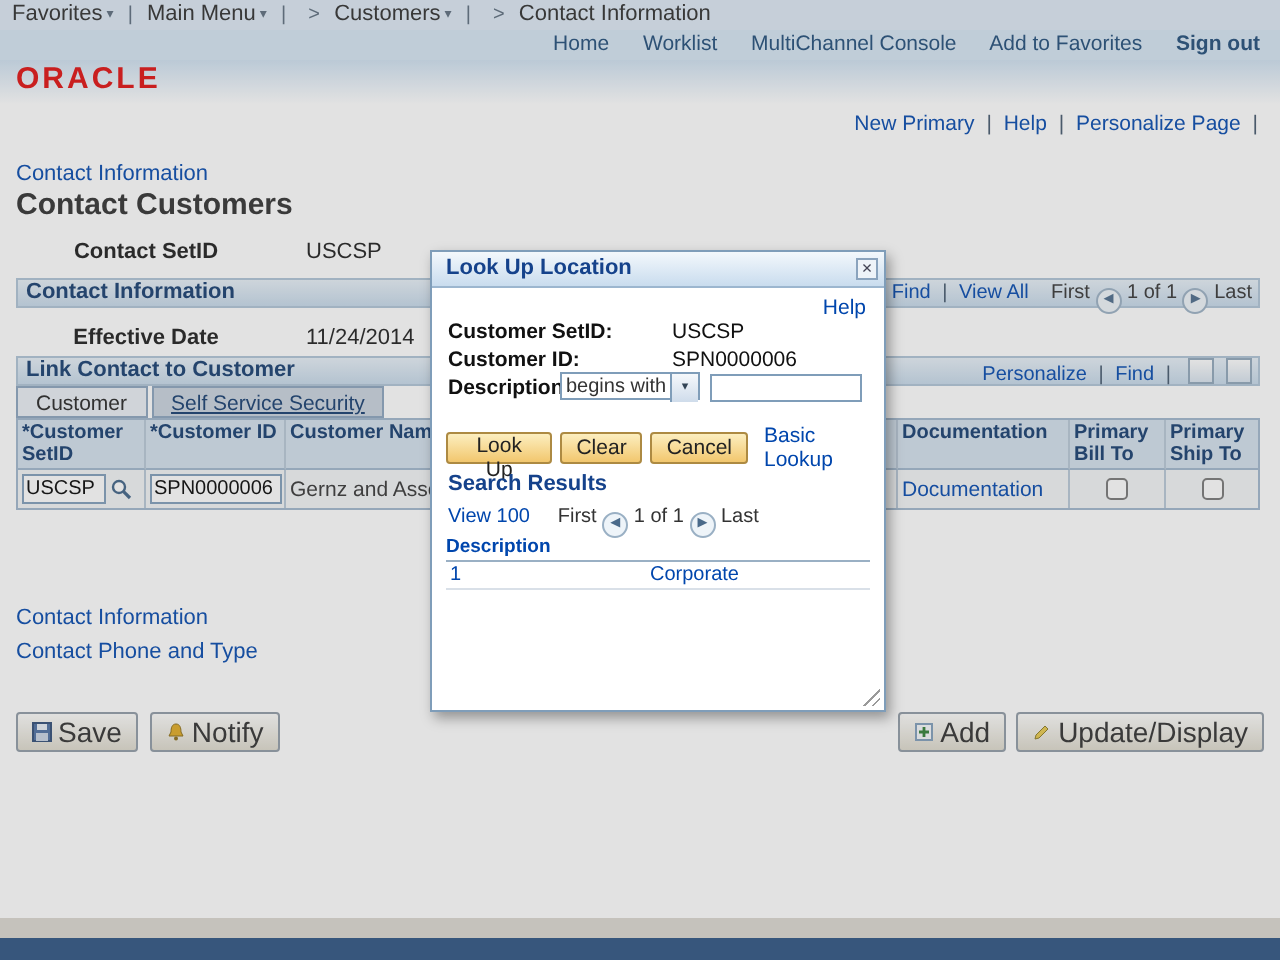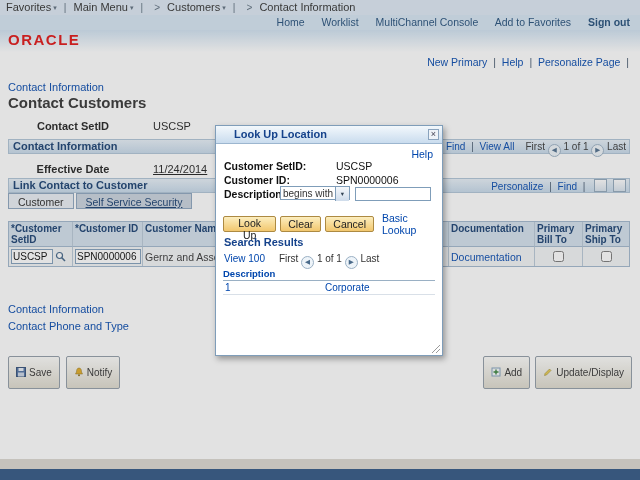--- a/index.html
+++ b/index.html
@@ -39,55 +39,55 @@
             background:linear-gradient(#ffffff,#d8e3ee);vertical-align:-2px;margin-left:3px;cursor:pointer;}
 
   
   .tabs{position:absolute;top:193px;left:8px;display:flex;}
   .tab{height:16px;line-height:16px;padding:0 9px;font-size:10.5px;border:1px solid #8aa3bd;box-sizing:border-box;cursor:pointer;}
   .tab.active{background:#e9eef4;color:#222;}
   .tab.inactive{background:#c9d3de;margin-left:2px;}
   .tab.inactive .tlbl{color:#123a6d;text-decoration:underline;}
 
   
-  .grid{position:absolute;top:221px;left:8px;width:622px;border:1px solid #9fb6cc;box-sizing:border-box;background:#fff;}
+  .grid{position:absolute;top:209px;left:8px;width:622px;border:1px solid #9fb6cc;box-sizing:border-box;background:#fff;}
   .grow{display:flex;}
   .gcell{border-right:1px solid #b7c7d6;padding:1px 2px;box-sizing:border-box;overflow:hidden;}
   .ghead .gcell{background:#d3e0ed;color:#123a6d;font-weight:bold;font-size:10px;border-bottom:1px solid #9fb6cc;min-height:20px;}
   .gbody .gcell{font-size:10.5px;background:#f2f4f6;height:19px;display:flex;align-items:center;}
   .c1{width:64px;} .c2{width:70px;} .c3{width:160px;} .c4{flex:1;}
   .c5{width:86px;} .c6{width:48px;} .c7{width:46px;border-right:none;}
   .ctr{justify-content:center;text-align:center;}
   .tinput{border:1px solid #7f9db9;height:13px;font-size:10px;font-family:inherit;padding:0 1px;margin-right:2px;background:#fff;}
   .w40{width:38px;} .w66{width:62px;}
   .mag{display:inline-block;width:11px;height:11px;cursor:pointer;}
   .ck{width:11px;height:11px;margin:0 auto;}
   .trunc{white-space:nowrap;overflow:hidden;}
 
   
   .plink1{position:absolute;top:303px;left:8px;}
   .plink2{position:absolute;top:320px;left:8px;}
   .toolbar-left{position:absolute;top:356px;left:8px;display:flex;gap:6px;}
   .toolbar-right{position:absolute;top:356px;right:8px;display:flex;gap:5px;}
-  .psbtn{display:inline-flex;align-items:center;gap:3px;height:33px;padding:0 7px;
+  .psbtn{display:inline-flex;align-items:center;gap:3px;height:20px;padding:0 7px;
          background:linear-gradient(#fdfdfb,#dedacd);border:1px solid #8f9aa5;border-radius:2px;
-         font-size:10px;color:#2e2e2e;cursor:pointer;box-sizing:border-box;font-family:inherit;}
+         font-size:14px;color:#2e2e2e;cursor:pointer;box-sizing:border-box;font-family:inherit;}
 
   
   .band-gray{position:absolute;top:459px;left:0;width:640px;height:10px;background:#dbd7d0;}
   .band-blue{position:absolute;top:469px;left:0;width:640px;height:11px;background:#2a5180;}
 
   
   .dim{position:absolute;inset:0;background:rgba(110,110,110,0.20);z-index:40;}
 
   
   .modal{position:absolute;left:215px;top:125px;width:226px;height:229px;background:#fff;
          border:1px solid #7f9db9;box-shadow:2px 3px 6px rgba(0,0,0,0.35);z-index:100;font-size:10.5px;}
   .mtitle{height:17px;background:linear-gradient(#f3f8fc,#c9dcee);border-bottom:1px solid #9cb6cf;
-          line-height:17px;padding-left:18px;font-weight:bold;color:#15428b;font-size:11px;}
+          line-height:17px;padding-left:7px;font-weight:bold;color:#15428b;font-size:11px;}
   .mclose{position:absolute;top:3px;right:3px;width:11px;height:11px;border:1px solid #8aa3bd;background:#eef3f8;
           color:#445;font-size:9px;line-height:9px;text-align:center;cursor:pointer;box-sizing:border-box;}
   .mhelp{position:absolute;top:22px;right:9px;font-size:10.5px;}
   .mlabel{position:absolute;left:8px;font-weight:bold;color:#111;}
   .mvalue{position:absolute;left:120px;color:#111;}
   .msel{position:absolute;left:64px;top:60px;width:70px;height:14px;border:1px solid #7f9db9;background:#fff;
         box-sizing:border-box;font-size:10px;line-height:14px;padding-left:2px;cursor:pointer;}
   .selarrow{position:absolute;right:0;top:0;width:13px;height:14px;background:linear-gradient(#f5f8fb,#cfdceb);
             border-left:1px solid #7f9db9;text-align:center;font-size:6.5px;line-height:14px;color:#345;}
   .minput{position:absolute;left:139px;top:61px;width:76px;height:14px;border:1px solid #7f9db9;box-sizing:border-box;
@@ -162,21 +162,21 @@
       &nbsp;&nbsp;
       <span>First</span>
       <span class="pgicon">◀</span>
       <span>1 of 1</span>
       <span class="pgicon">▶</span>
       <span>Last</span>
     </span>
   </div>
 
   <div class="flabel" style="top:163px;left:0;">Effective Date</div>
-  <div class="fvalue" style="top:163px;text-decoration:underline;">11/24/2014</div>
+  <div class="fvalue" style="top:163px;">11/24/2014</div>
 
   <div class="secbar" style="top:178px;">
     <span class="sectitle">Link Contact to Customer</span>
     <span class="secright">
       <span class="lnk">Personalize</span>
       <span class="sep">|</span>
       <span class="lnk">Find</span>
       <span class="sep">|</span>
       <span class="miniicon"></span>
       <span class="miniicon"></span>

